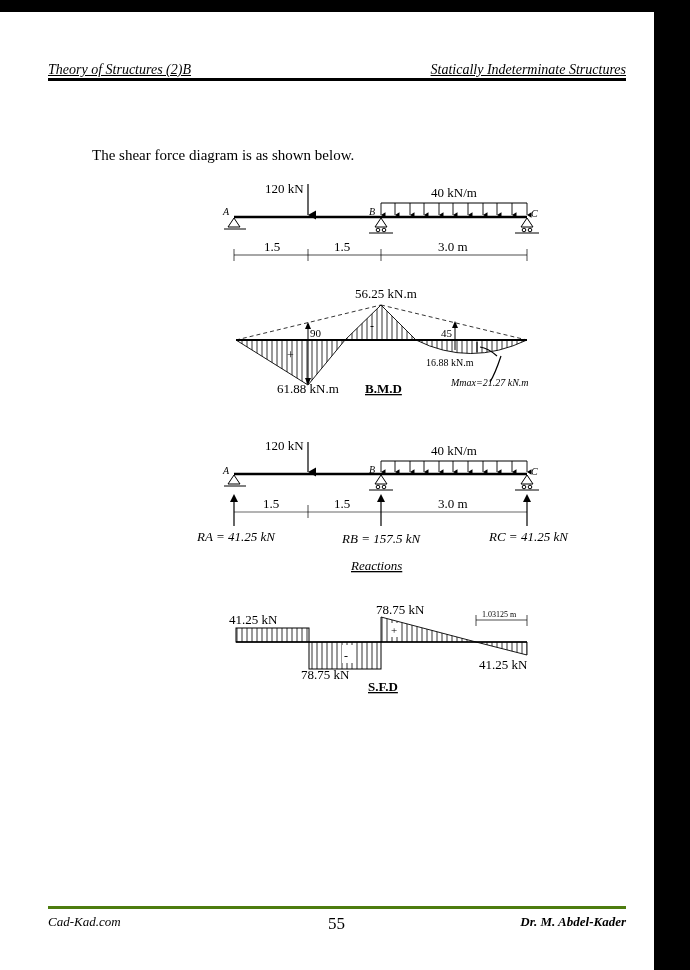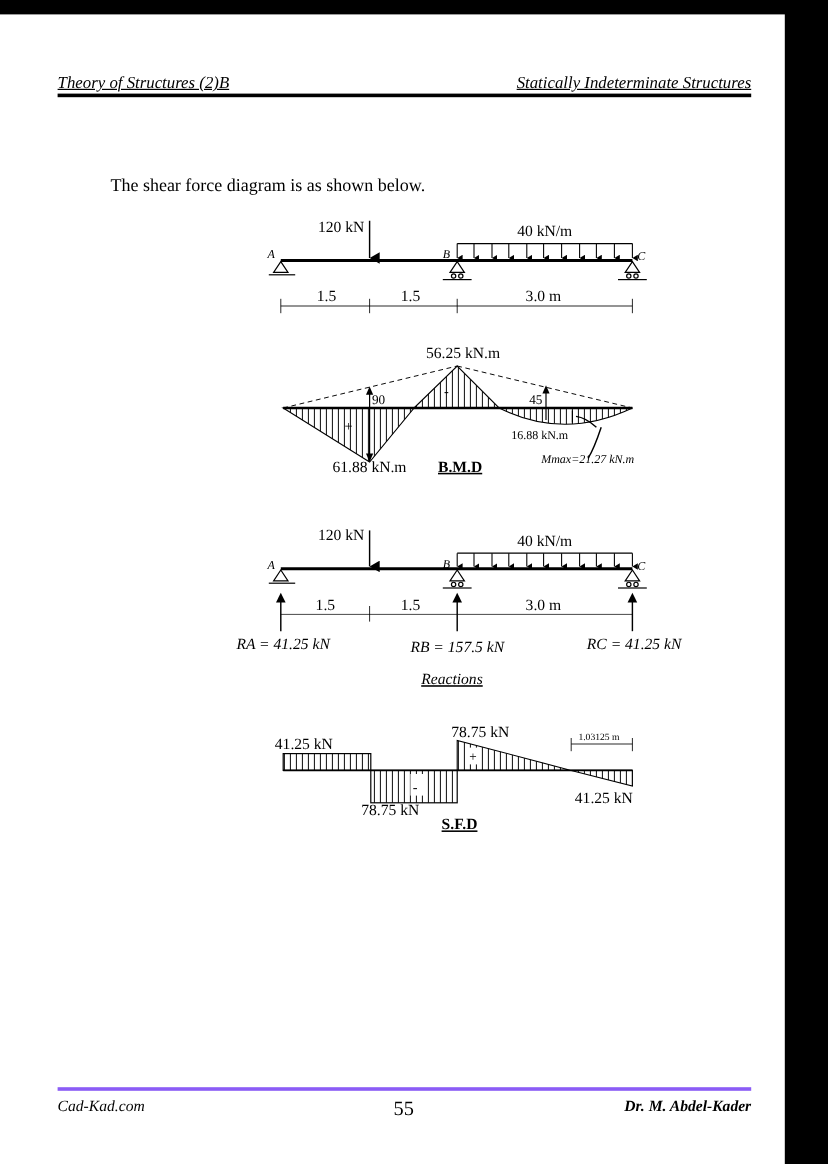--- a/index.html
+++ b/index.html
@@ -3,21 +3,21 @@
 <meta charset="utf-8">
 <style>
   html, body { margin:0; padding:0; }
   body { width:690px; height:970px; background:#000; position:relative; overflow:hidden;
          font-family:"Liberation Serif", serif; }
   .page { position:absolute; left:0; top:12px; width:654px; height:963px; background:#fff; }
   .hdr { position:absolute; left:48px; top:50px; width:578px; height:16px; border-bottom:3px solid #000; }
   .hdr span { position:absolute; bottom:0; font-style:italic; font-size:14px; text-decoration:underline; line-height:16px; }
   .hdr .l { left:0; } .hdr .r { right:0; }
   .intro { position:absolute; left:92px; top:101px; font-size:15px;margin-top:34px; }
-  .ftr { position:absolute; left:48px; top:894px; width:578px; border-top:3px solid #8b5cf6; }
+  .ftr { position:absolute; left:48px; top:894px; width:578px; border-top:3px solid #4d7c0f; }
   .ftr span { position:absolute; top:5px; font-size:13px; font-style:italic; }
   .ftr .l { left:0; } .ftr .r { right:0;font-weight:bold; }
   .ftr .c { left:280px; top:5px; font-style:normal; font-size:17px; }
   svg text { font-family:"Liberation Serif", serif; }
   .fig { position:absolute; left:0; top:0; }
 </style>
 </head>
 <body>
 
 <div class="page">

